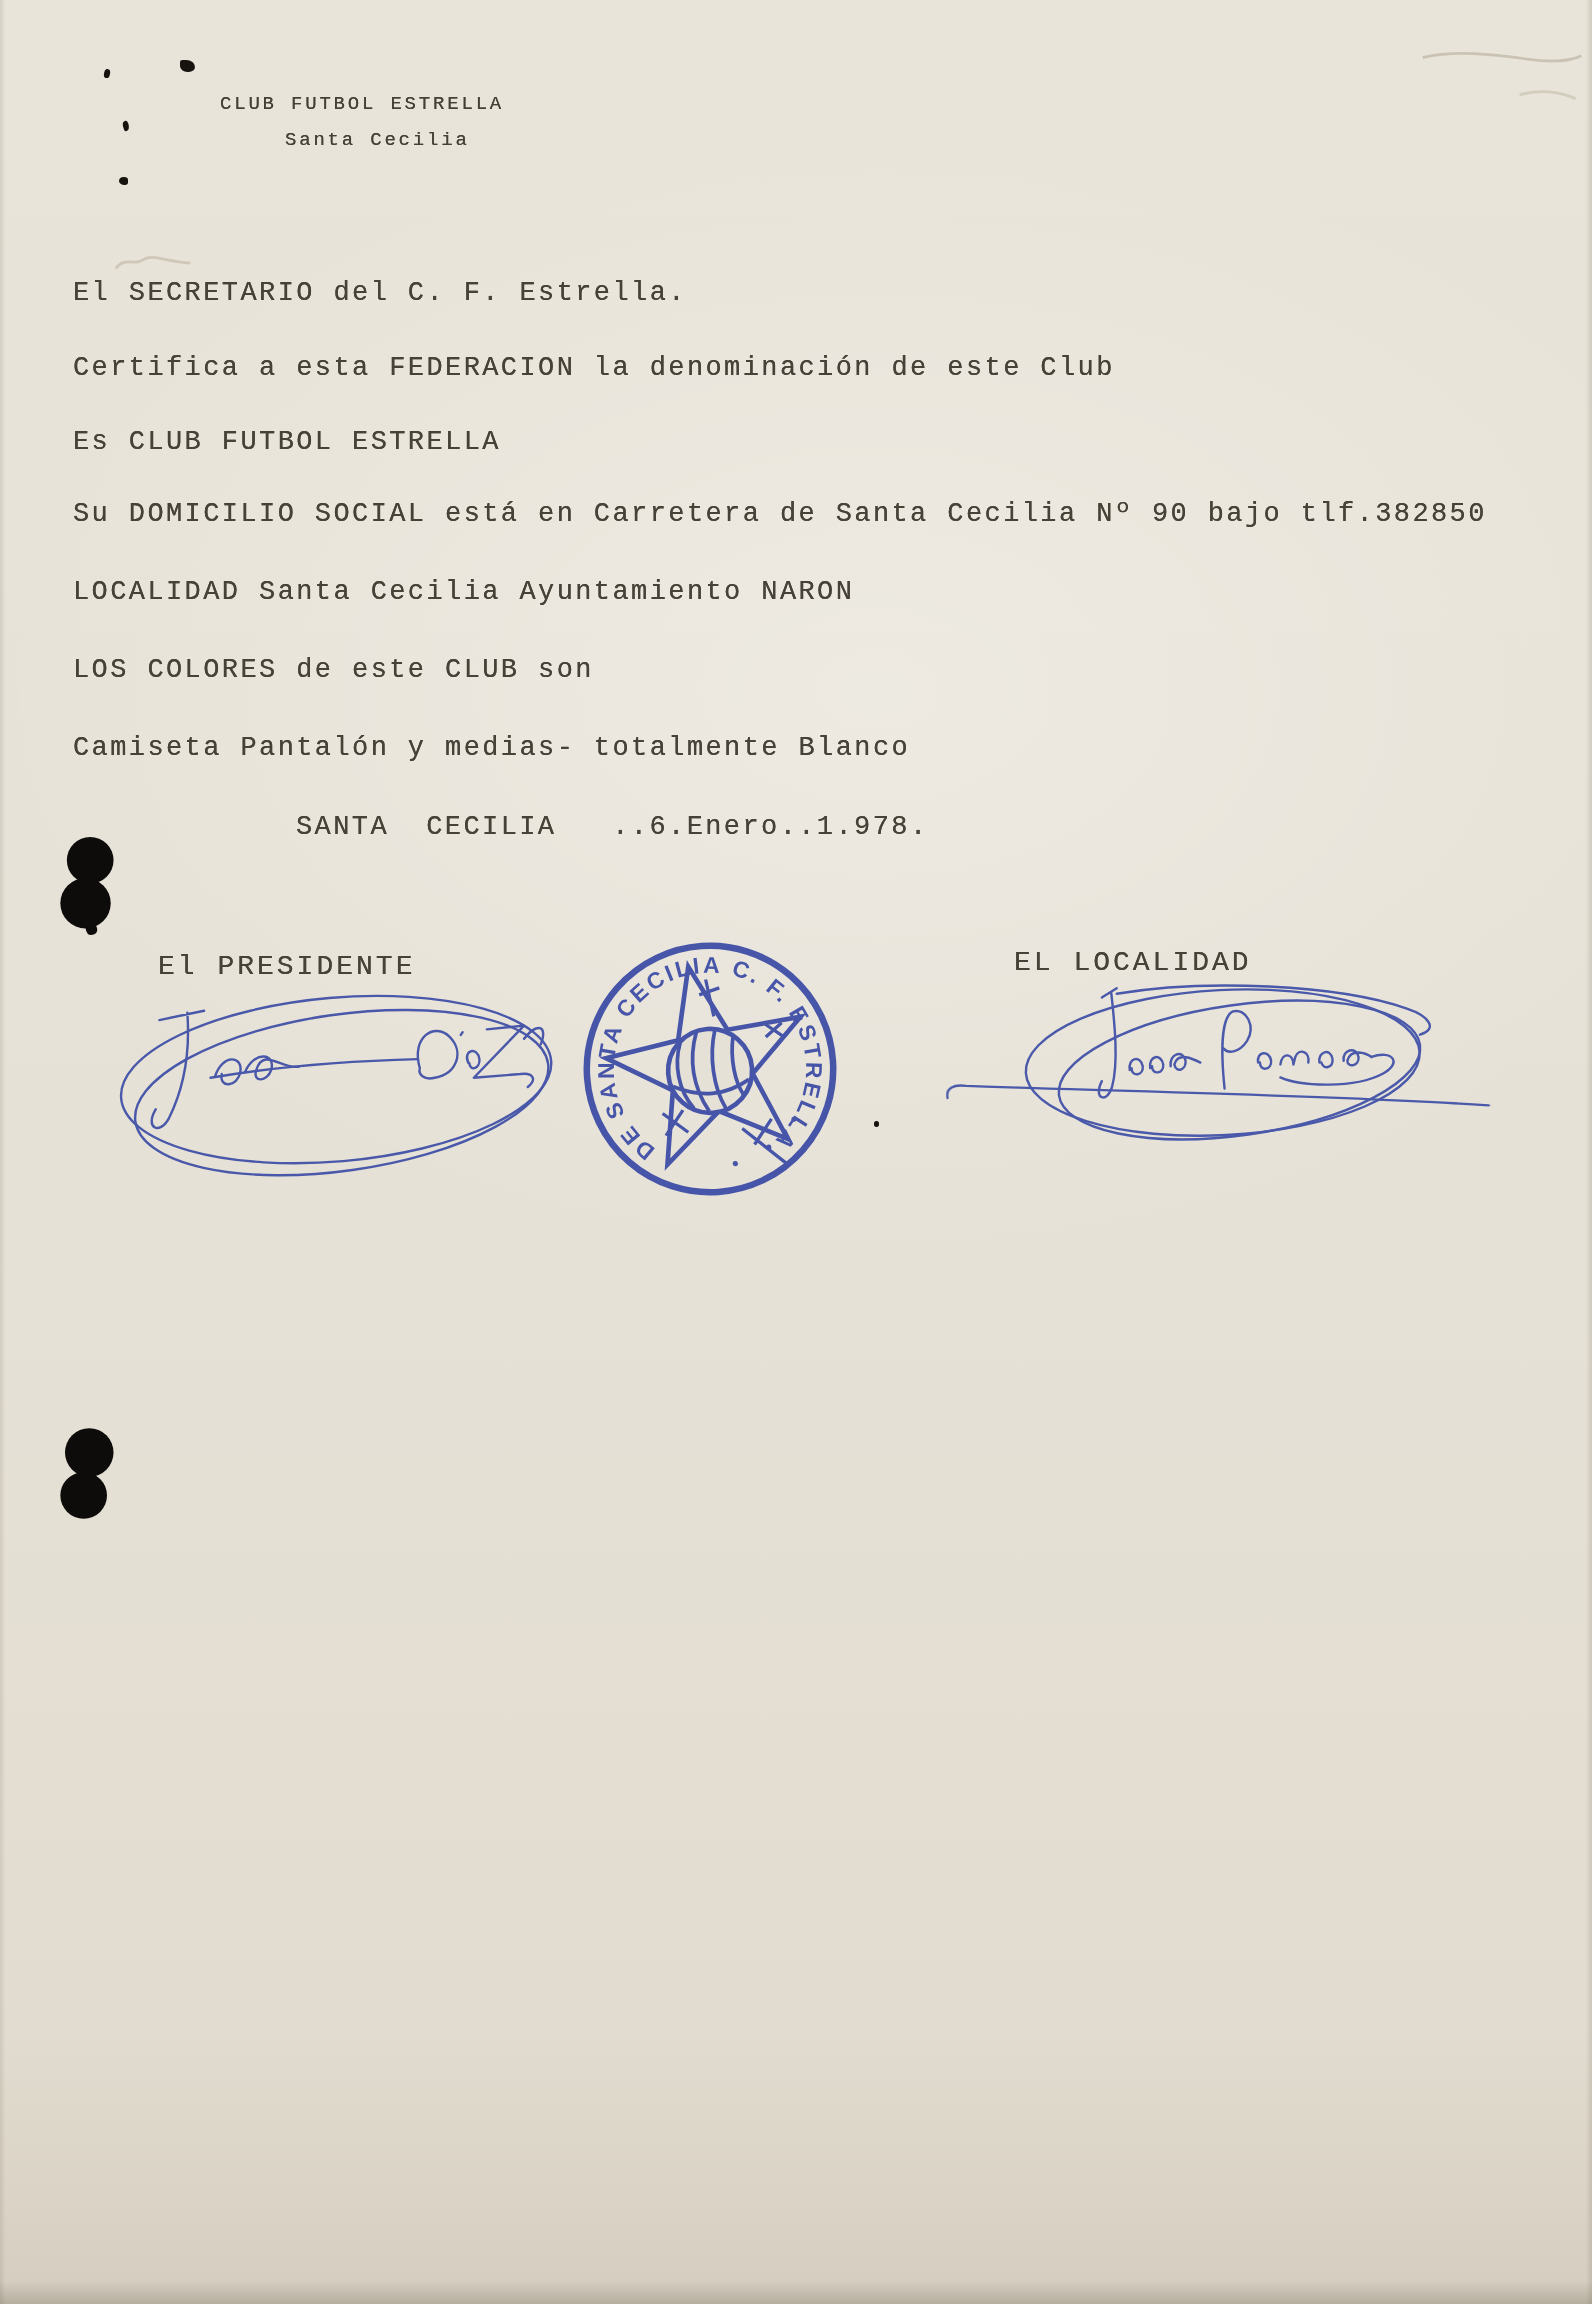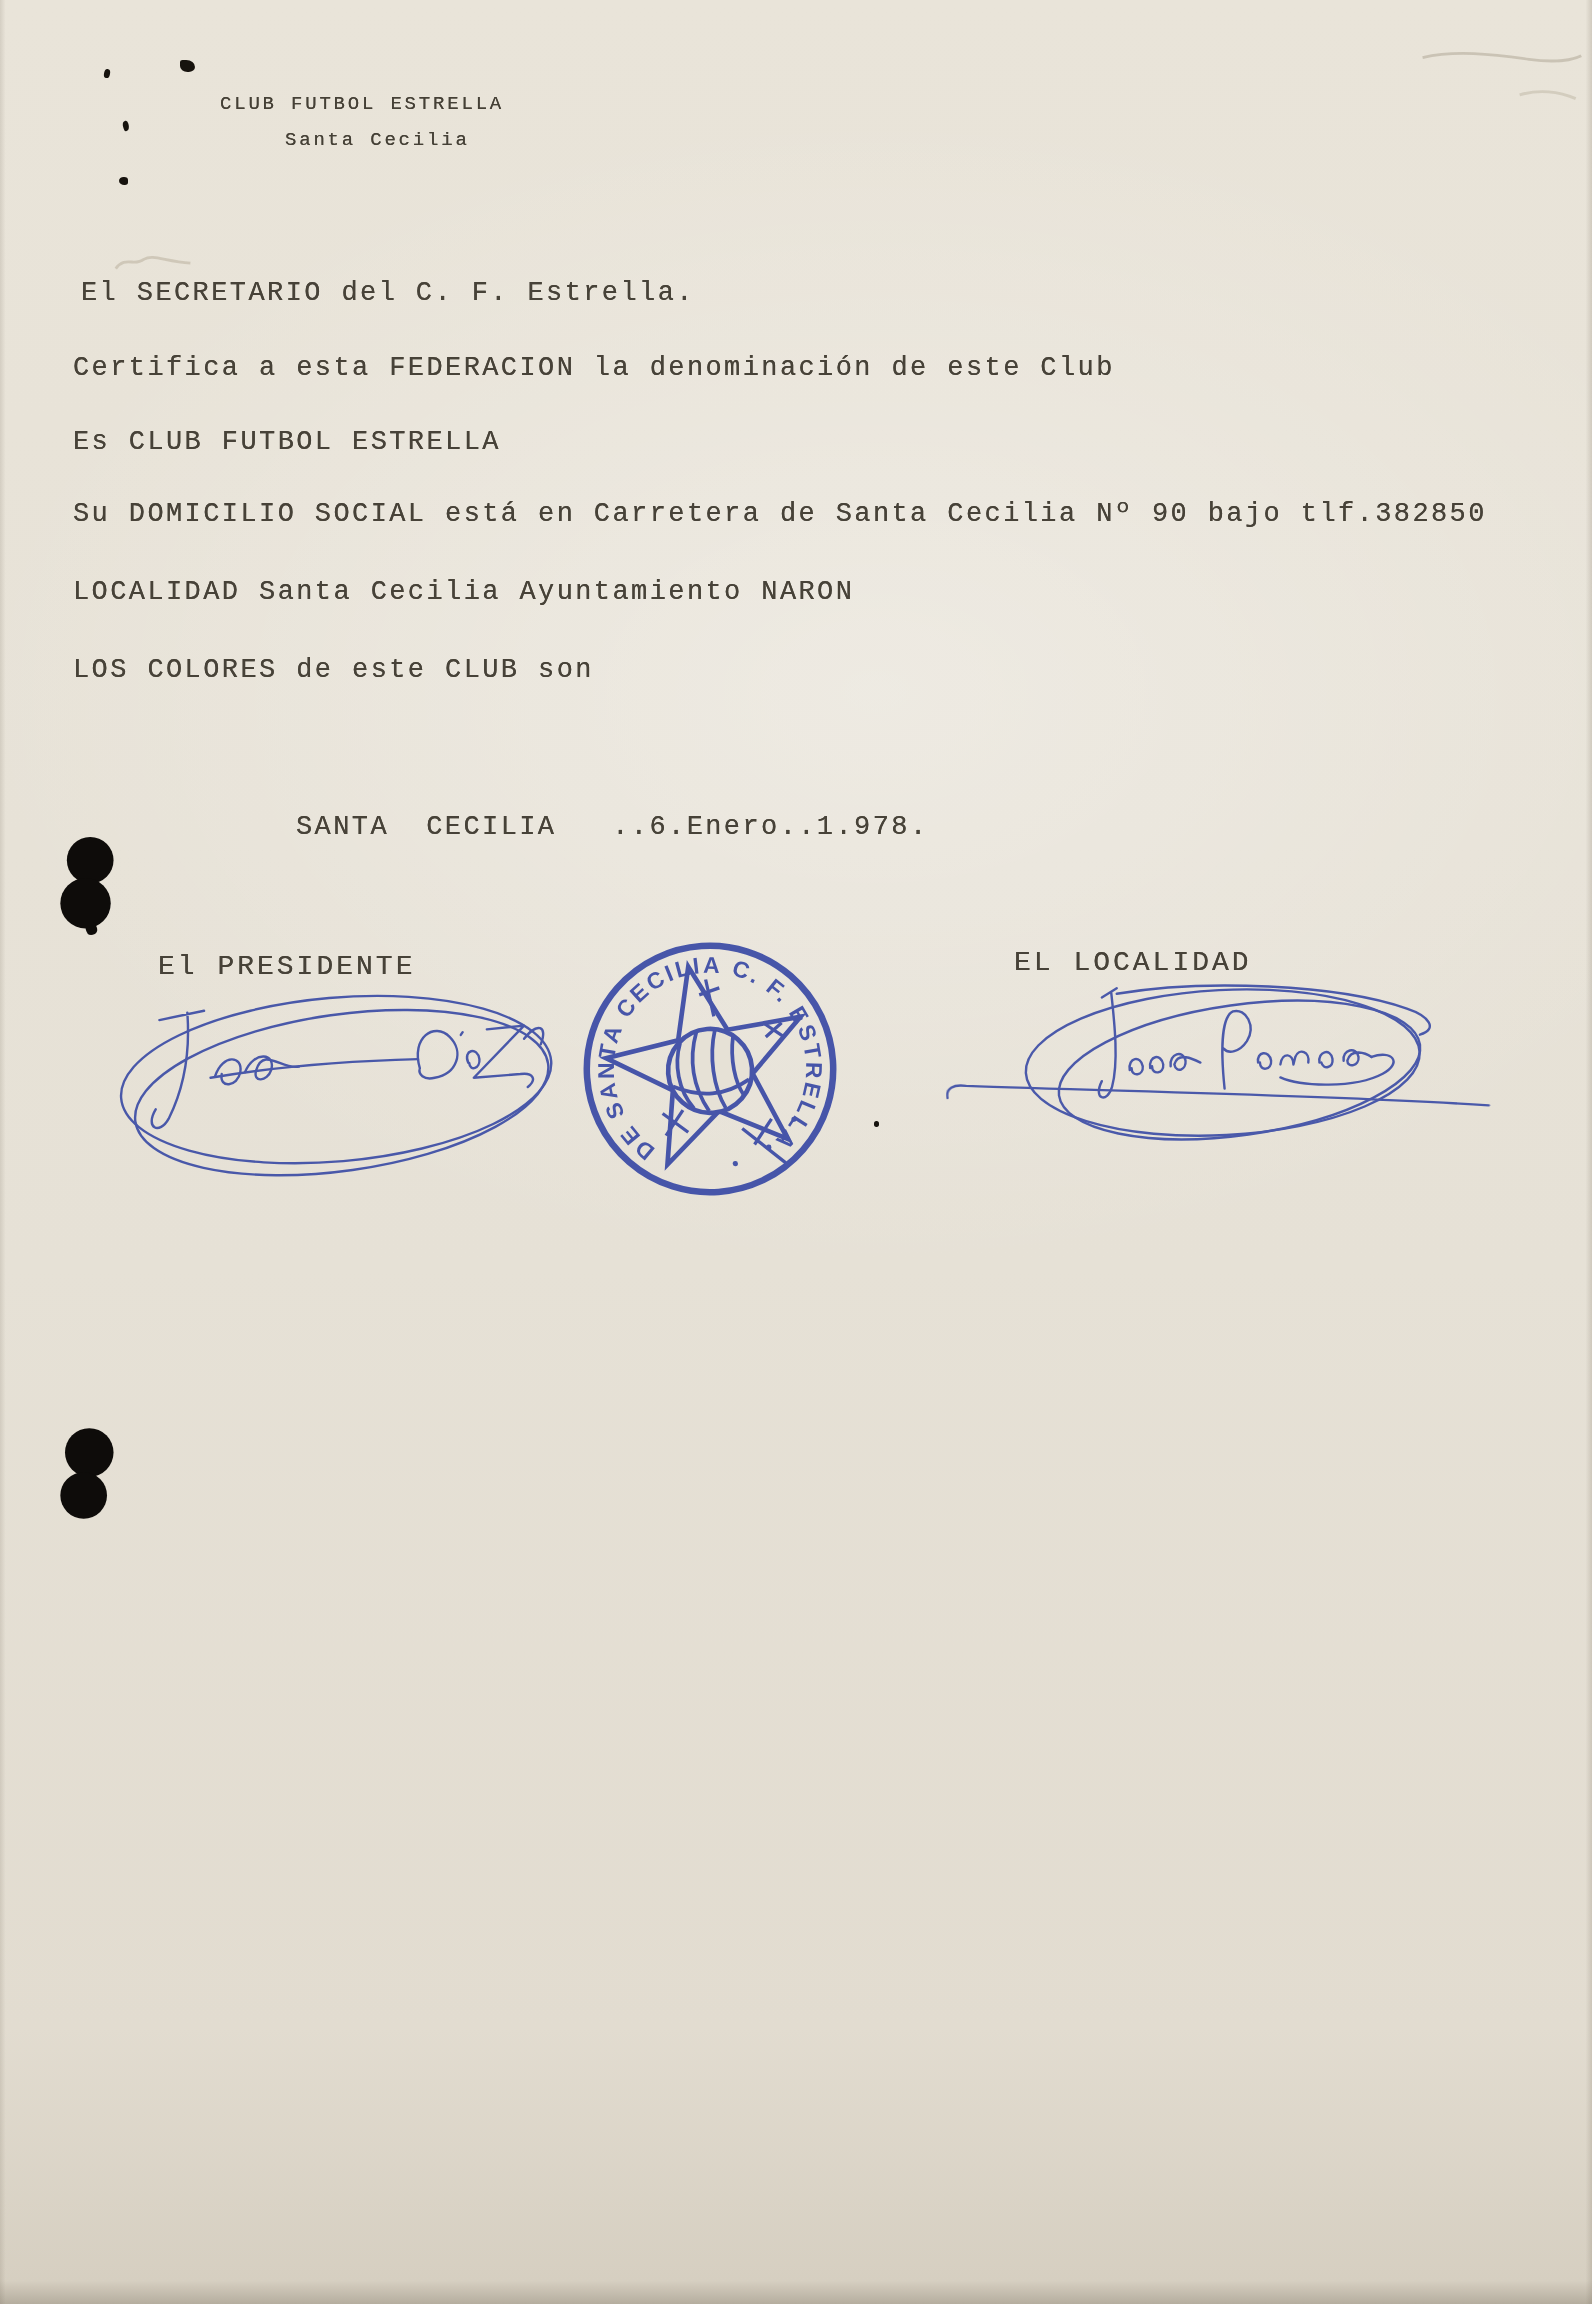--- a/index.html
+++ b/index.html
@@ -60,26 +60,27 @@
     <path d="M6 22 C 40 14, 80 18, 120 24 C 150 28, 168 24, 176 20" fill="none" stroke="#b6ae9c" stroke-width="3" opacity=".6"></path>
     <path d="M110 62 C 130 56, 152 58, 170 66" fill="none" stroke="#bdb5a3" stroke-width="3" opacity=".5"></path>
   </svg>
   <svg class="faint" style="left:112px;top:250px;" width="84" height="28" viewBox="0 0 90 30">
     <path d="M4 20 C 14 6, 24 18, 34 10 C 44 4, 56 12, 84 14" fill="none" stroke="#b9b19f" stroke-width="3" opacity=".55"></path>
   </svg>
 
   <p class="hdr" style="left:220px;top:93px;">CLUB FUTBOL ESTRELLA</p>
   <p class="hdr" style="left:285px;top:129px;">Santa Cecilia</p>
 
-  <p class="typeline" style="top:278px;margin-left:8px;">El SECRETARIO del C. F. Estrella.</p>
+  <p class="typeline" style="top:278px;">El SECRETARIO del C. F. Estrella.</p>
   <p class="typeline" style="top:353px;text-align:right;">Certifica a esta FEDERACION la denominación de este Club</p>
   <p class="typeline" style="top:427px;">Es CLUB FUTBOL ESTRELLA</p>
   <p class="typeline" style="top:499px;">Su DOMICILIO SOCIAL está en Carretera de Santa Cecilia Nº 90 bajo tlf.382850</p>
   <p class="typeline" style="top:655px;">LOS COLORES de este CLUB son</p>
   <p class="typeline" style="top:577px;">LOCALIDAD Santa Cecilia Ayuntamiento NARON</p>
+  <p class="typeline" style="top:733px;">Camiseta Pantalón y medias- totalmente Blanco</p>
   <p class="typeline" style="left:296px;top:804px;margin-top:8px;">SANTA  CECILIA   ..6.Enero..1.978.</p>
 
   <svg class="punch" style="left:37px;top:820px;" width="112" height="131" viewBox="0 0 120 140">
     <circle cx="57" cy="43" r="25" fill="#0e0c0a"></circle>
     <circle cx="52" cy="89" r="27" fill="#0e0c0a"></circle>
     <path d="M60 108 q 8 10 2 14 q -8 4 -10 -6 z" fill="#0e0c0a"></path>
   </svg>
   <svg class="punch" style="left:37px;top:1415px;" width="112" height="131" viewBox="0 0 120 140">
     <circle cx="56" cy="40" r="26" fill="#0e0c0a"></circle>
     <circle cx="50" cy="86" r="25" fill="#0e0c0a"></circle>

